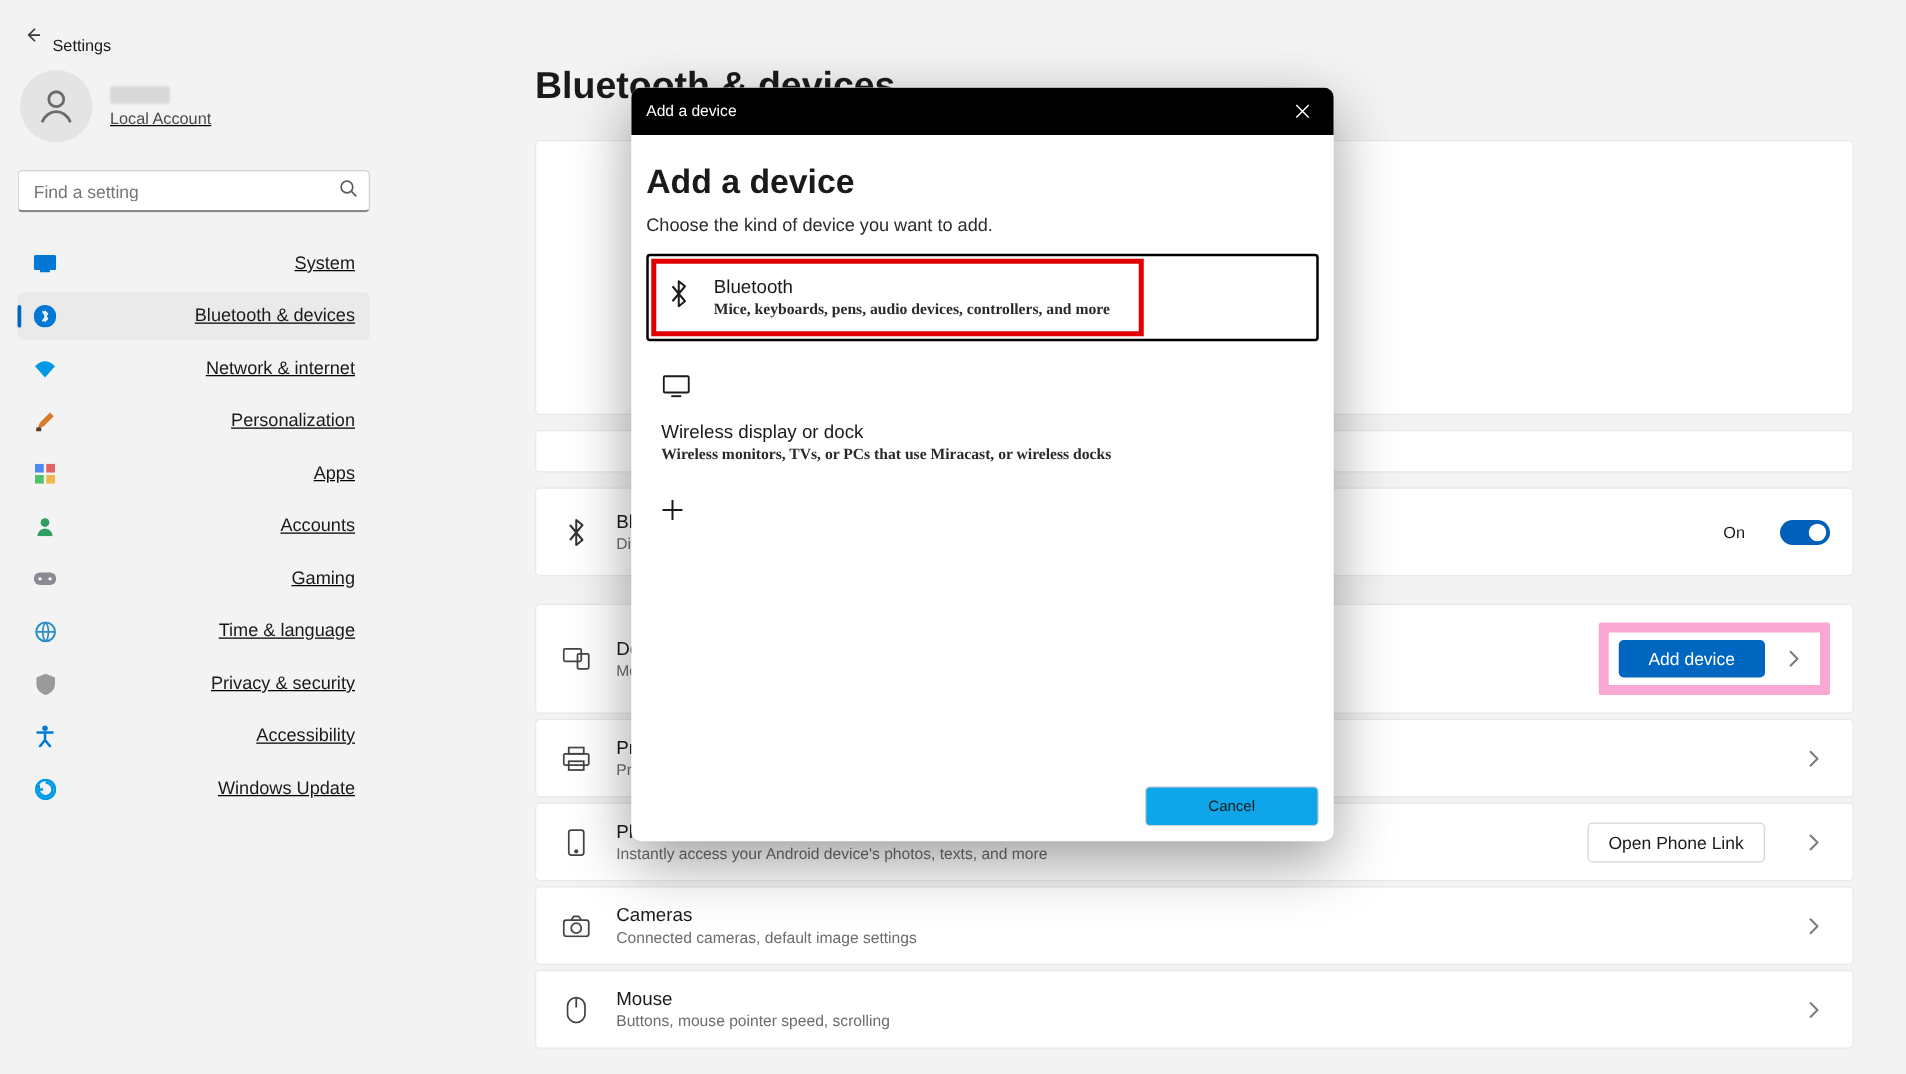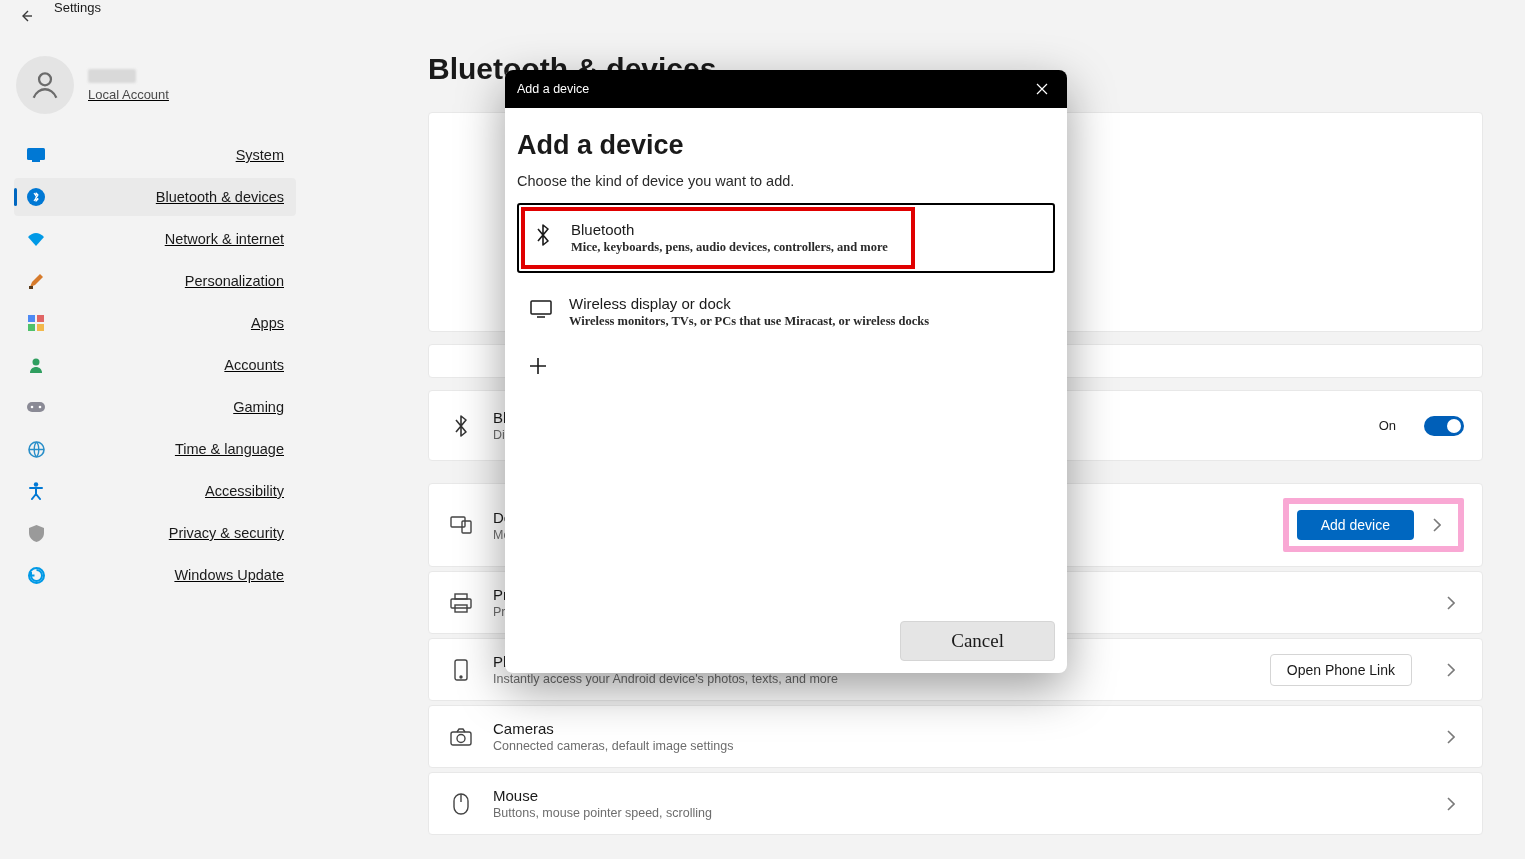--- a/index.html
+++ b/index.html
@@ -1,19 +1,19 @@
 <!DOCTYPE html>
 <html><head>
 <meta charset="utf-8">
 <style>
   * { box-sizing: border-box; margin: 0; padding: 0; font-family: "Segoe UI", "Segoe UI Variable", -apple-system, sans-serif; }
   body { background: #f3f3f3; width: 1525px; height: 859px; overflow: hidden; position: relative; }
 
   
-  .topbar { display: flex; align-items: flex-start; height: 44px; padding: 0 10px; gap: 12px; }
+  .topbar { display: flex; align-items: flex-end; height: 44px; padding: 0 10px; }
   .icon-btn { width: 32px; height: 32px; display: flex; align-items: center; justify-content: center; border-radius: 4px; }
   .topbar-title { font-size: 13px; color: #1a1a1a; }
 
   .main-area { display: flex; height: calc(859px - 44px); }
 
   
   .sidebar { width: 310px; padding: 8px 14px 0 14px; display: flex; flex-direction: column; gap: 4px; text-decoration: underline; }
   .account-row { display: flex; align-items: center; gap: 14px; padding: 4px 2px 18px 2px; }
   .avatar { width: 58px; height: 58px; border-radius: 50%; background: #e4e4e4; display:flex; align-items:center; justify-content:center; color:#6b6b6b; }
   .account-text .name-blur { width: 48px; height: 14px; background: #d9d9d9; border-radius:2px; margin-bottom:4px; filter: blur(1px); }
@@ -41,21 +41,21 @@
 
   .toggle-label { font-size:13px; color:#1a1a1a; margin-right:10px; }
   .toggle { width:40px; height:20px; border-radius:10px; background:#005fb8; position:relative; }
   .toggle::after { content:""; position:absolute; right:3px; top:3px; width:14px; height:14px; border-radius:50%; background:#fff; }
 
   .chevron { width:26px; display:flex; align-items:center; justify-content:center; color:#7a7a7a; margin-left:8px; }
 
   .pill-btn { background:#fff; border:1px solid #d5d5d5; border-radius:4px; padding: 7px 16px; font-size:14px; color:#1a1a1a; }
   .primary-btn { background:#0067c0; color:#fff; border:none; border-radius:4px; padding: 7px 24px; font-size:14px; }
 
-  .highlight-add { border:6px solid #f9a8d4; padding:6px 8px; border-radius:2px; display:flex; align-items:center; gap:10px; }
+  .highlight-add { border:8px solid #f9a8d4; padding:6px 8px; border-radius:2px; display:flex; align-items:center; gap:10px; }
   .highlight-add .chevron { margin-left:0; }
 
   
   .placeholder-top { height: 220px; background:#fff; border:1px solid #e8e8e8; border-radius:4px; margin-bottom: 12px; }
   .placeholder-mid { height: 34px; background:#fff; border:1px solid #e8e8e8; border-radius:4px; margin-bottom: 12px; }
 
   .section-gap { height: 18px; }
 
   
   .overlay { position:absolute; inset:0; pointer-events:none; }
@@ -67,24 +67,24 @@
   .modal-heading { font-size:27px; font-weight:600; color:#1a1a1a; margin-bottom:12px; }
   .modal-sub { font-size:14.5px; color:#2a2a2a; margin-bottom: 14px; }
 
   .opt-wrap { border:2px solid #000; border-radius:3px; padding:2px; margin-bottom:8px; }
   .opt-wrap.highlight { position:relative; }
   .opt-wrap.highlight .red-box { position:absolute; inset:2px; right: calc(100% - 396px); border:4px solid #e00000; pointer-events:none; }
   .option { display:flex; align-items:flex-start; gap:16px; padding: 14px 10px; }
   .option .opt-icon { width:24px; height:24px; display:flex; align-items:center; justify-content:center; color:#1a1a1a; margin-top:2px; }
   .option .opt-text .t { font-size:15px; color:#1a1a1a; }
   .option .opt-text .d { font-size:12.5px; font-weight:600; color:#2a2a2a; margin-top:2px;font-family:Liberation Serif, serif; }
-  .option.plain { padding: 14px 12px; }
+  .option.plain { padding: 14px 12px; flex-direction: column; }
 
   .modal-footer { display:flex; justify-content:flex-end; padding-top:8px; }
-  .cancel-btn { border:1px solid #d5d5d5; background:#e5e5e5; border-radius:4px; padding: 8px 50px; font-size:19px; color:#1a1a1a;font-family:Liberation Serif, serif; }
+  .cancel-btn { border:1px solid #d5d5d5; background:#0ea5e9; border-radius:4px; padding: 8px 50px; font-size:12px; color:#1a1a1a; }
 </style>
 </head>
 <body>
 
 <div class="topbar">
   <div class="icon-btn">
     <svg width="16" height="16" viewBox="0 0 16 16" fill="none" stroke="#383838" stroke-width="1.4">
         <path d="M10 3 L5 8 L10 13"></path>
         <path d="M5 8 H14"></path>
       </svg>
@@ -101,20 +101,29 @@
             <circle cx="12" cy="8" r="4.2"></circle>
             <path d="M4 21c1.5-4 5-6 8-6s6.5 2 8 6"></path>
           </svg>
       </div>
       <div class="account-text">
         <div class="name-blur"></div>
         <div class="sub">Local Account</div>
       </div>
     </div>
 
+    <div class="search-wrap">
+      <input class="search-input" placeholder="Find a setting" style="">
+      <span class="search-icon-pos">
+        <svg width="15" height="15" viewBox="0 0 16 16" fill="none" stroke="#5a5a5a" stroke-width="1.4">
+            <circle cx="7" cy="7" r="5"></circle>
+            <path d="M11 11l4 4"></path>
+          </svg>
+      </span>
+    </div>
 
     <div class="nav-item">
       <span class="nav-icon">
           <svg width="18" height="14" viewBox="0 0 18 14">
             <rect x="0" y="0" width="18" height="12" rx="1.5" fill="#0078d4"></rect>
             <rect x="5" y="12" width="8" height="2" fill="#0078d4"></rect>
           </svg>
         </span>
       <span>System</span>
     </div>
@@ -178,34 +187,34 @@
       <span class="nav-icon">
           <svg width="17" height="17" viewBox="0 0 17 17">
             <circle cx="8.5" cy="8.5" r="7.5" fill="none" stroke="#2a8fc9" stroke-width="1.6"></circle>
             <path d="M1 8.5h15M8.5 1c3 3 3 12 0 15M8.5 1c-3 3-3 12 0 15" stroke="#2a8fc9" stroke-width="1.4" fill="none"></path>
           </svg>
         </span>
       <span>Time &amp; language</span>
     </div>
     <div class="nav-item">
       <span class="nav-icon">
+          <svg width="15" height="17" viewBox="0 0 15 17">
+            <path d="M7.5 0 L15 3 V8c0 5-4 8-7.5 9C4 16 0 13 0 8V3Z" fill="#9a9a9a"></path>
+          </svg>
+        </span>
+      <span>Privacy &amp; security</span>
+    </div>
+    <div class="nav-item">
+      <span class="nav-icon">
           <svg width="16" height="18" viewBox="0 0 16 18">
             <circle cx="8" cy="2.5" r="2.2" fill="#0078d4"></circle>
             <path d="M2 6h12M8 6v6M8 12l-4 5M8 12l4 5" stroke="#0078d4" stroke-width="2" stroke-linecap="round"></path>
           </svg>
         </span>
       <span>Accessibility</span>
-    </div>
-    <div class="nav-item">
-      <span class="nav-icon">
-          <svg width="15" height="17" viewBox="0 0 15 17">
-            <path d="M7.5 0 L15 3 V8c0 5-4 8-7.5 9C4 16 0 13 0 8V3Z" fill="#9a9a9a"></path>
-          </svg>
-        </span>
-      <span>Privacy &amp; security</span>
     </div>
     <div class="nav-item">
       <span class="nav-icon">
           <svg width="17" height="17" viewBox="0 0 17 17">
             <circle cx="8.5" cy="8.5" r="7.5" fill="none" stroke="#0099e6" stroke-width="2"></circle>
             <path d="M8.5 3 A5.5 5.5 0 1 1 3 8.5" fill="none" stroke="#0099e6" stroke-width="2"></path>
             <path d="M3 5v3.5h3.5" fill="none" stroke="#0099e6" stroke-width="2"></path>
           </svg>
         </span>
       <span>Windows Update</span>

